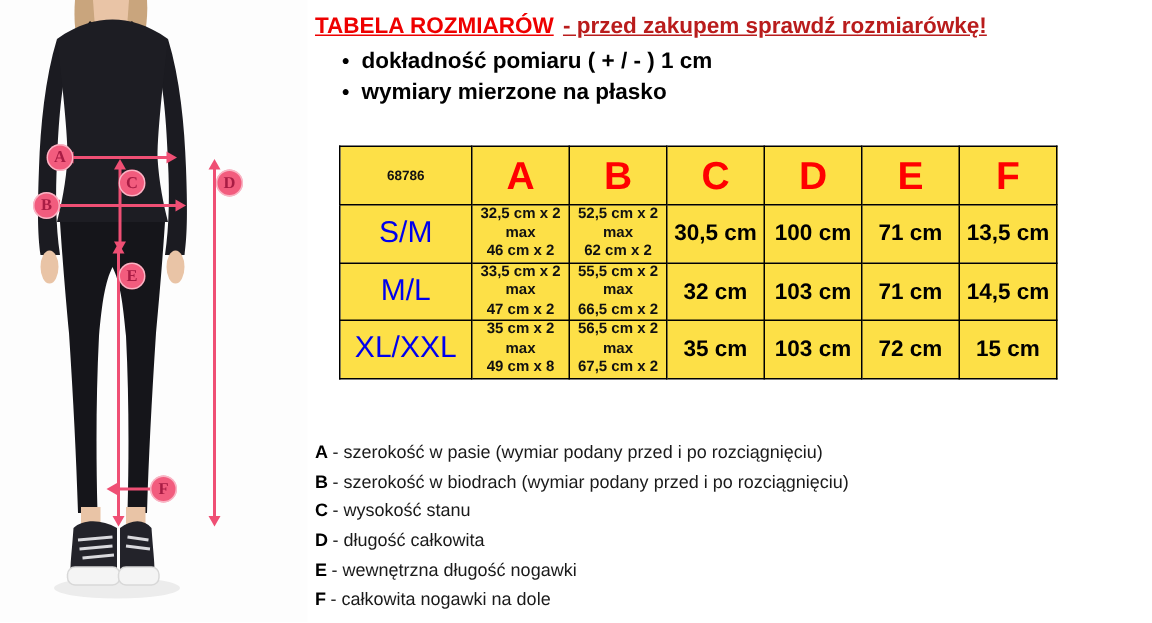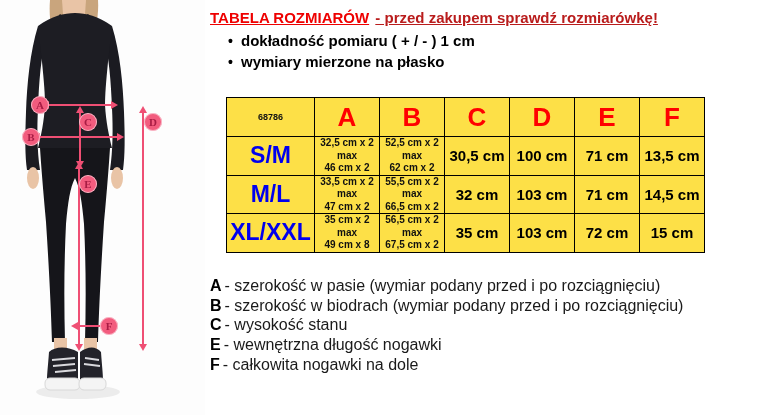--- a/index.html
+++ b/index.html
@@ -32,28 +32,28 @@
   #title-line .sub  { color:#b91c1c; margin-left:2px;text-decoration:underline; }
 
   .bullet { position:absolute; left:228px; font-size:15px; font-weight:bold; color:#000; }
   .bullet .dot { display:inline-block; width:13px; font-size:14px; }
 
   
   #size-table { position:absolute; left:226px; top:97px; border-collapse:collapse; table-layout:fixed; }
   #size-table td { border:1px solid #000; text-align:center; vertical-align:middle; background:#fde047; }
   td.code   { font-size:9px;  font-weight:bold; color:#111; }
   td.letter { font-size:26px; font-weight:bold; color:#ff0000; font-family:"Liberation Sans", sans-serif; }
-  td.size   { font-size:23px; font-weight:bold; color:#0000ee; }
+  td.size   { font-size:20px; font-weight:normal; color:#0000ee; }
   td.small  { font-size:10px;  font-weight:bold; color:#111; white-space:pre-line; line-height:1.25; }
   td.val    { font-size:15px; font-weight:bold; color:#000; }
   tr.hdr  td { height:39px; }
   tr.data td { height:38px; }
 
   
-  #legend { position:absolute; left:210px; top:276px; font-size:16px; color:#1a1a1a; }
+  #legend { position:absolute; left:210px; top:292px; font-size:12px; color:#1a1a1a; }
   .legend-line { height:19.7px; line-height:19.7px; white-space:nowrap; }
   .legend-line b { color:#000; margin-right:3px; }
 </style>
 </head>
 <body>
 
 <div id="stage">
 
   <div id="photo">
     <svg width="205" height="415" viewBox="0 0 205 415">
@@ -174,17 +174,18 @@
       <td class="val">72 cm</td>
       <td class="val">15 cm</td>
     </tr>
   </tbody>
     </table>
 
   <div id="legend">
     <div class="legend-line"><b>A</b><span>- szerokość w pasie (wymiar podany przed i po rozciągnięciu)</span></div>
     <div class="legend-line"><b>B</b><span>- szerokość w biodrach (wymiar podany przed i po rozciągnięciu)</span></div>
     <div class="legend-line"><b>C</b><span>- wysokość stanu</span></div>
+    <div class="legend-line"><b>D</b><span>- długość całkowita</span></div>
     <div class="legend-line"><b>E</b><span>- wewnętrzna długość nogawki</span></div>
     <div class="legend-line"><b>F</b><span>- całkowita nogawki na dole</span></div>
   </div>
 
 </div>
 
 </body></html>

